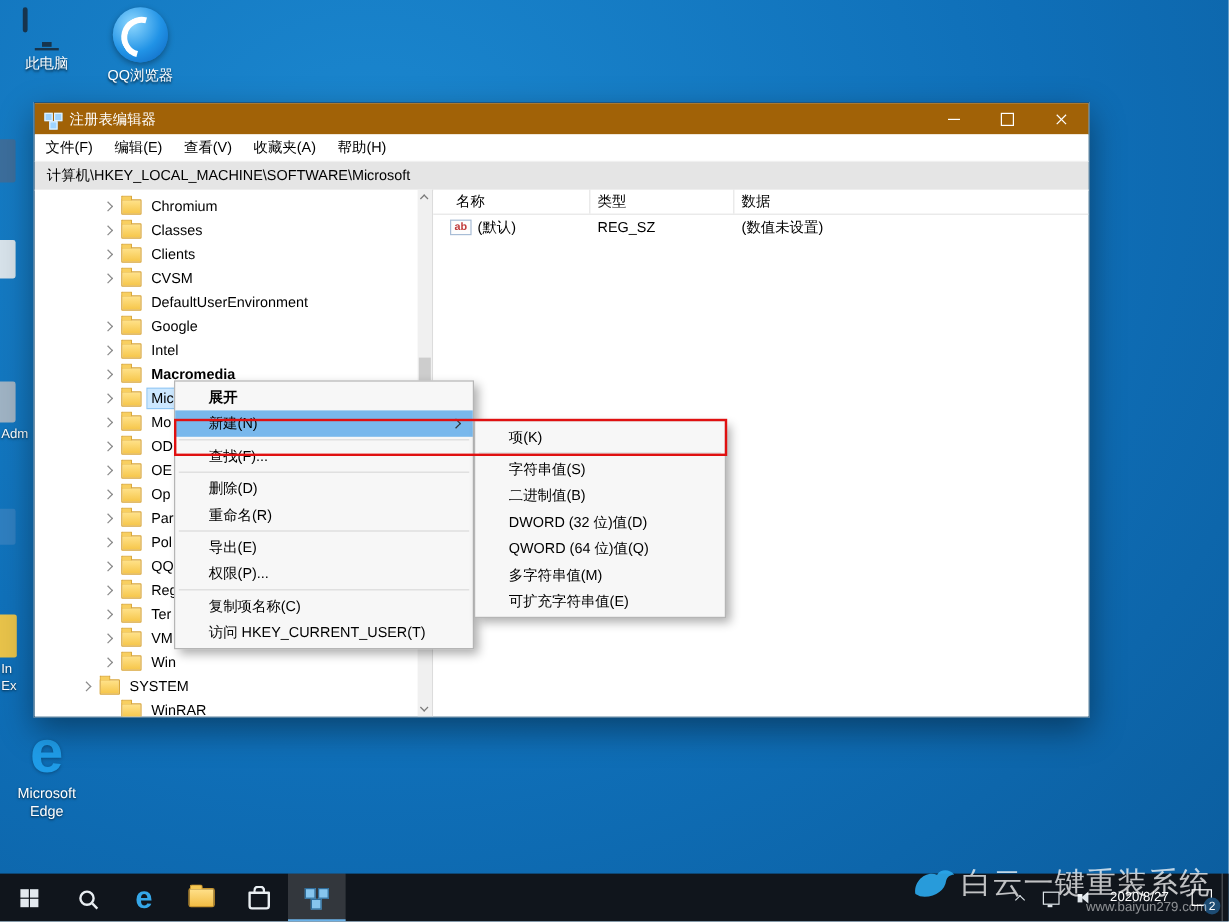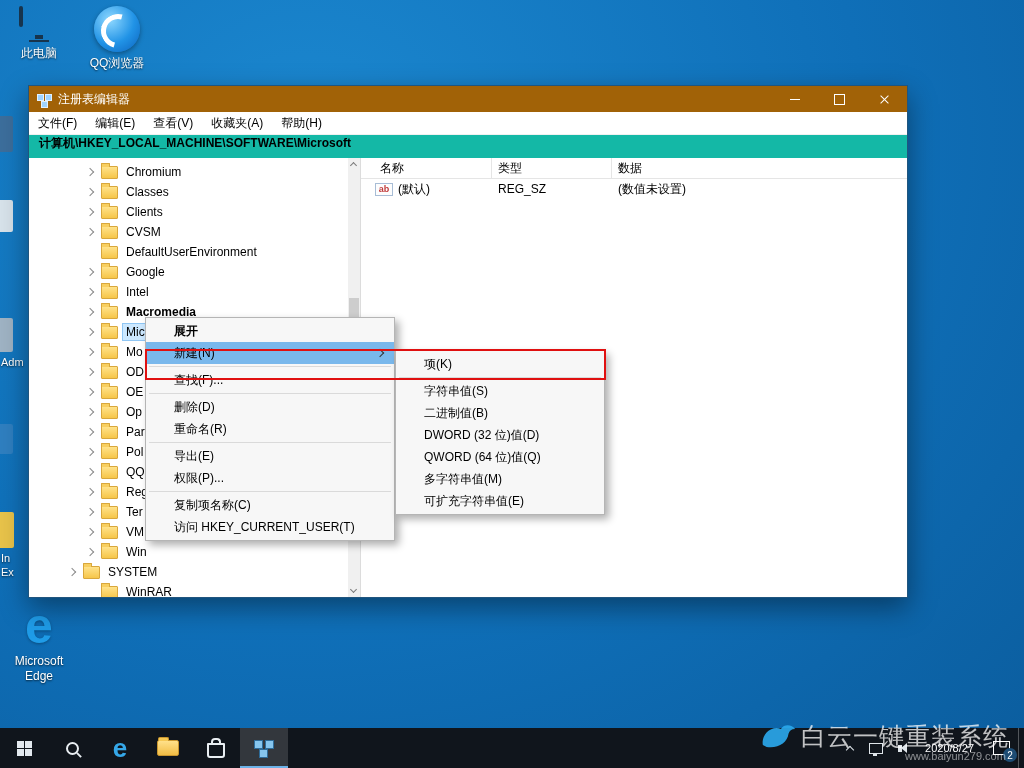--- a/index.html
+++ b/index.html
@@ -37,22 +37,22 @@
   .win-controls{margin-left:auto;display:flex;height:100%;}
   .wc{width:45px;height:100%;display:flex;align-items:center;justify-content:center;}
   .wc-min-glyph{width:10px;height:1px;background:#fff;}
   .wc-max-glyph{width:9px;height:9px;border:1px solid #fff;}
   .wc-close-glyph{position:relative;width:11px;height:11px;}
   .wc-close-glyph::before,.wc-close-glyph::after{content:"";position:absolute;left:5px;top:0;width:1px;height:11px;background:#fff;}
   .wc-close-glyph::before{transform:rotate(45deg);}
   .wc-close-glyph::after{transform:rotate(-45deg);}
   .menubar{height:22px;display:flex;align-items:center;font-size:12px;background:#fff;border-bottom:1px solid #f0f0f0;}
   .mb-item{padding:0 9px;height:100%;display:flex;align-items:center;color:#000;}
-  .addressbar{height:23px;border-bottom:1px solid #e2e2e2;display:flex;font-size:12px;
-    padding-left:10px;background:#14b8a6;color:#000;font-weight:bold;}
+  .addressbar{height:23px;border-bottom:1px solid #e2e2e2;display:flex;align-items:center;font-size:12px;
+    padding-left:10px;background:#e5e5e5;color:#000;}
   .winbody{position:absolute;top:72px;left:0;right:0;bottom:0;display:flex;}
   .tree-pane{position:relative;width:332px;height:100%;border-right:1px solid #dcdcdc;background:#fff;overflow:hidden;
     padding-top:4px;box-sizing:border-box;flex:none;}
   .tree-row{height:20px;display:flex;align-items:center;font-size:12px;white-space:nowrap;color:#000;}
   .chev{width:5px;height:5px;border:solid #8a8a8a;border-width:0 1px 1px 0;transform:rotate(-45deg);
     margin-right:8px;flex:none;}
   .folder{width:15px;height:11px;background:linear-gradient(#ffe28a,#f6c64a);border:1px solid #d9a73c;
     border-radius:1px;position:relative;margin-right:5px;flex:none;}
   .folder::before{content:"";position:absolute;top:-4px;left:-1px;width:7px;height:3px;background:#f8cf60;
     border:1px solid #d9a73c;border-bottom:none;border-radius:1px 1px 0 0;}

